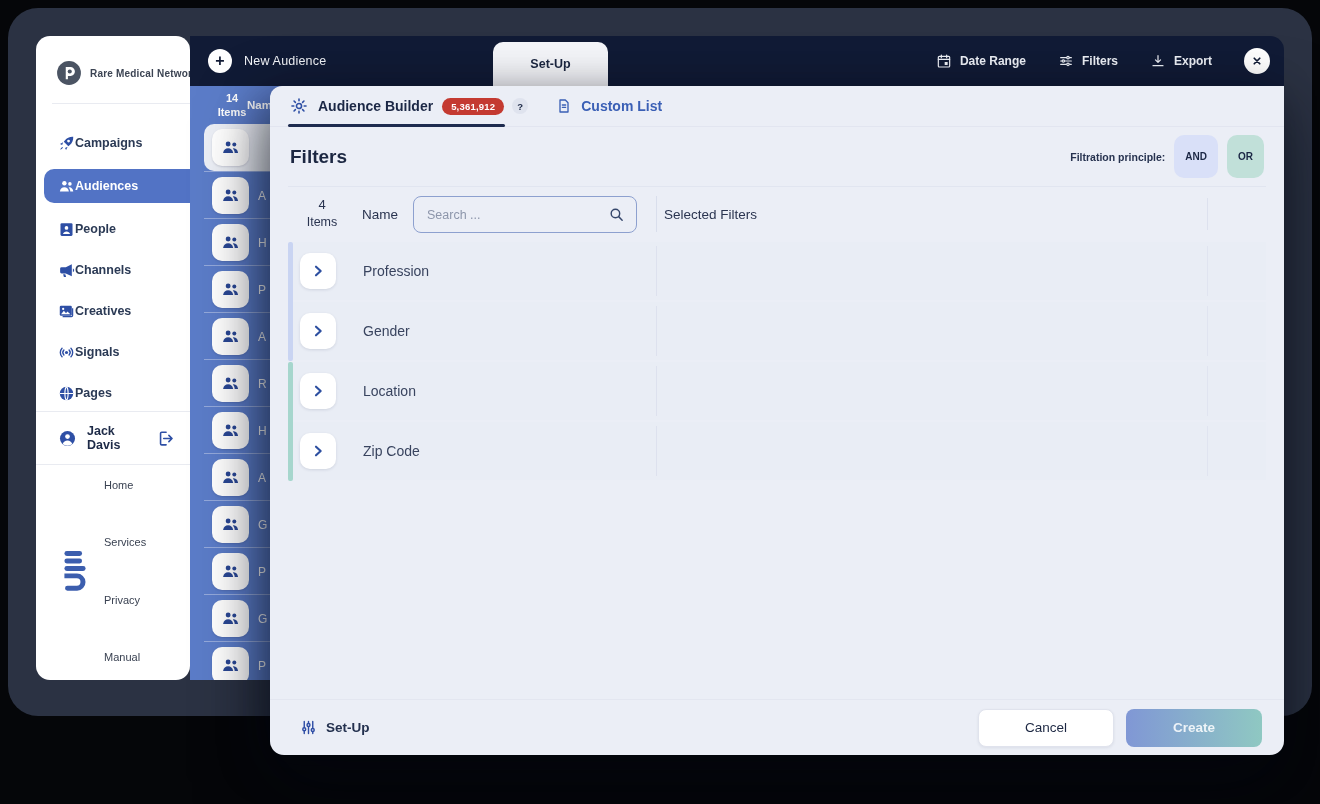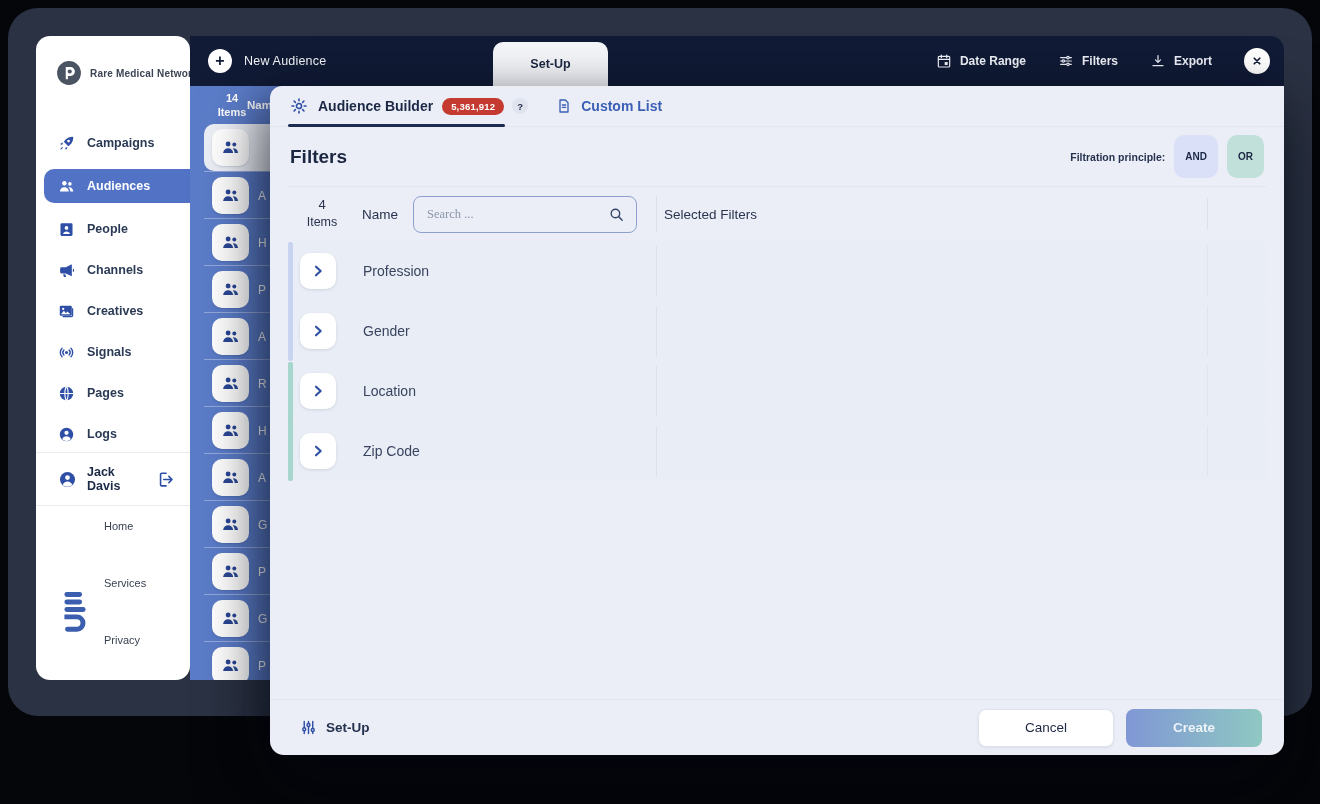--- a/index.html
+++ b/index.html
@@ -10,21 +10,21 @@
   
   .frame { position:absolute; left:8px; top:8px; width:1304px; height:708px; background:#2b3243; border-radius:30px; }
 
   
   .sidebar { position:absolute; left:36px; top:36px; width:154px; height:644px; background:#ffffff; border-radius:14px; z-index:2; display:flex; flex-direction:column; overflow:hidden; }
   .logo-row { display:flex; align-items:center; gap:8px; padding:24px 10px 0 20px; }
   .logo-mark { width:26px; height:26px; flex:0 0 auto; }
   .brand-name { font-size:10px; font-weight:bold; color:#3c4453; letter-spacing:.2px; white-space:nowrap; }
   .sb-divider { height:1px; background:#e9ebf1; margin:17px 0 0 16px; }
   .nav { margin-top:17px; display:flex; flex-direction:column; }
-  .nav-item { display:flex; align-items:center; gap:12px; height:30px; margin:8px 0 3px 0; padding-left:22px; color:#2b3a55; font-size:12.5px; font-weight:bold; cursor:pointer; }
+  .nav-item { display:flex; align-items:center; height:30px; margin:8px 0 3px 0; padding-left:22px; color:#2b3a55; font-size:12.5px; font-weight:bold; cursor:pointer; }
   .nav-item .nicon { width:17px; height:17px; color:#2e4fa5; display:flex; }
   .nav-item.active { background:#5273c5; color:#ffffff; margin-left:8px; padding-left:14px; height:34px; border-radius:10px 0 0 10px; }
   .nav-item.active .nicon { color:#ffffff; }
   .sb-spacer { flex:1; }
   .user-row { display:flex; align-items:center; gap:10px; padding:12px 14px 12px 22px; border-top:1px solid #e9ebf1; }
   .user-name { font-size:12.5px; font-weight:bold; color:#1d2a47; flex:1; }
   .uicon { width:19px; height:19px; color:#2e4fa5; display:flex; }
   .logout { width:19px; height:19px; color:#2e4fa5; display:flex; cursor:pointer; }
   .sb-footer { display:flex; gap:14px; padding:14px 10px 16px 24px; border-top:1px solid #e9ebf1; }
   .five-logo { width:30px; color:#3c5eae; }
@@ -76,21 +76,21 @@
   .pill-and { background:#d9e0f8; }
   .pill-or { background:#c1e0d9; }
   .mtitle-divider { position:absolute; left:18px; right:18px; top:100px; height:1px; background:#e1e5f0; }
 
   .mlist-header { position:absolute; left:0; right:0; top:100px; height:56px; }
   .mh-count { position:absolute; left:0; top:0; width:104px; height:56px; display:flex; flex-direction:column; align-items:center; justify-content:center; color:#2a3450; line-height:1.3; }
   .mh-count .c1 { font-size:13px; }
   .mh-count .c2 { font-size:12.5px; }
   .mh-name { position:absolute; left:92px; top:0; height:56px; display:flex; align-items:center; font-size:13.5px; color:#2a3450; }
   .msearch { position:absolute; left:143px; top:10px; width:224px; height:37px; border:1.5px solid #8da0cf; border-radius:8px; display:flex; align-items:center; }
-  .msearch input { flex:1; border:none; outline:none; background:transparent; padding:0 6px 0 13px; font-size:12.5px; color:#8b5cf6; font-family:Liberation Serif, serif; }
+  .msearch input { flex:1; border:none; outline:none; background:transparent; padding:0 6px 0 13px; font-size:12.5px; color:#8b5cf6; font-family:Liberation Sans, sans-serif; }
   .msearch input::placeholder { color:#8d96ab; }
   .msearch .sicon { width:17px; height:17px; color:#35466b; margin-right:11px; display:flex; cursor:pointer; }
   .mh-vdiv1 { position:absolute; left:386px; top:10px; bottom:10px; width:1px; background:#d9deec; }
   .mh-selected { position:absolute; left:394px; top:0; height:56px; display:flex; align-items:center; font-size:13.5px; color:#2a3450; }
   .mh-vdiv2 { position:absolute; left:937px; top:12px; bottom:12px; width:1px; background:#dde1ee; }
 
   .mrows { position:absolute; left:0; right:0; top:156px; height:240px; }
   .strip { position:absolute; left:18px; width:5px; border-radius:2px; }
   .strip-a { top:0; height:119px; background:#c9d4f2; }
   .strip-b { top:120px; height:119px; background:#a6d6cd; }
@@ -375,30 +375,20 @@
         <span>Signals</span>
       </div>
       <div class="nav-item">
         <span class="nicon">
             <svg viewBox="0 0 24 24" fill="currentColor">
               <circle cx="12" cy="12" r="9.5"></circle>
               <path d="M12 2.5c-3 2.6-3 16.4 0 19M12 2.5c3 2.6 3 16.4 0 19M2.5 12h19" stroke="#fff" stroke-width="1.6" fill="none"></path>
             </svg>
           </span>
         <span>Pages</span>
-      </div>
-      <div class="nav-item">
-        <span class="nicon">
-            <svg viewBox="0 0 24 24" fill="currentColor">
-              <circle cx="12" cy="12" r="9.5"></circle>
-              <circle cx="12" cy="9.6" r="3" fill="#fff"></circle>
-              <path d="M5.9 18.8c1-2.7 3.3-4.3 6.1-4.3s5.1 1.6 6.1 4.3a9.5 9.5 0 0 1-12.2 0z" fill="#fff"></path>
-            </svg>
-          </span>
-        <span>Logs</span>
       </div>
     </div>
     <div class="sb-spacer"></div>
     <div class="user-row">
       <span class="uicon">
           <svg viewBox="0 0 24 24" fill="currentColor">
             <circle cx="12" cy="12" r="9.5"></circle>
             <circle cx="12" cy="9.6" r="3" fill="#fff"></circle>
             <path d="M5.9 18.8c1-2.7 3.3-4.3 6.1-4.3s5.1 1.6 6.1 4.3a9.5 9.5 0 0 1-12.2 0z" fill="#fff"></path>
           </svg>

